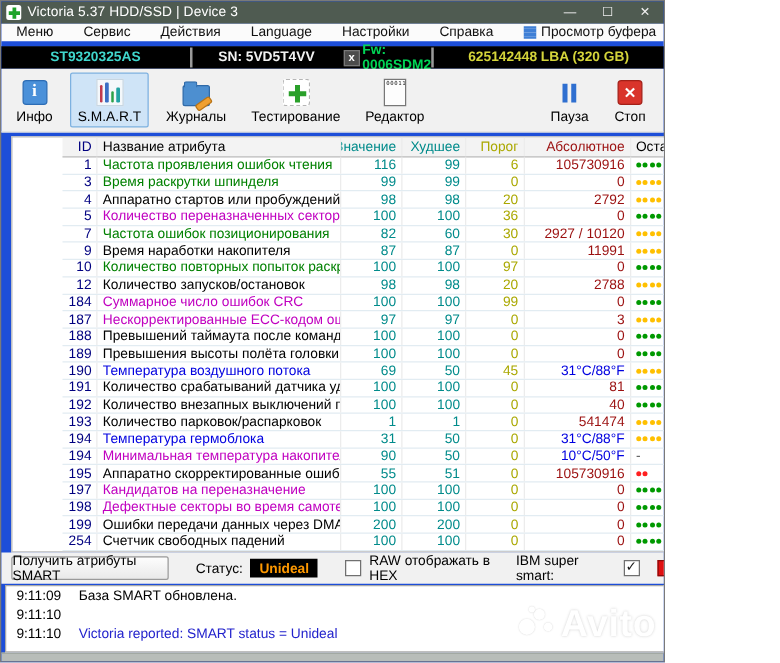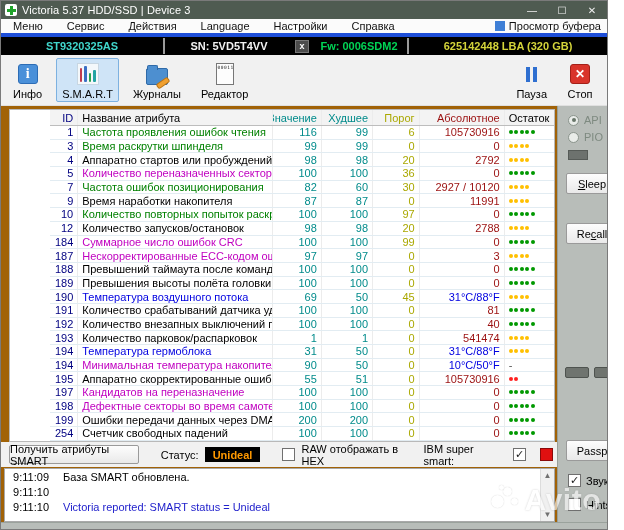--- a/index.html
+++ b/index.html
@@ -1,18 +1,18 @@
 <!DOCTYPE html>
 <html><head>
 <meta charset="utf-8">
 <style>
   * { box-sizing: border-box; margin: 0; padding: 0; }
   html,body { width:624px; height:530px; }
   body { font-family: "Liberation Sans", sans-serif; font-size: 11px; }
-  .window { width:608px; height:530px; border:1px solid #7a7a7a; background:#a16207; position:relative; overflow:hidden; display:flex; flex-direction:column; }
+  .window { width:532px; height:530px; border:1px solid #7a7a7a; background:#1d4ed8; position:relative; overflow:hidden; display:flex; flex-direction:column; }
 
   
   .titlebar { height:18px; background:#4f5b51; display:flex; align-items:center; color:#fff; flex:0 0 auto; }
   .app-icon { width:12px; height:12px; background:#fff; border-radius:2px; margin:0 5px 0 4px; position:relative; flex:0 0 auto; }
   .app-icon::before { content:""; position:absolute; left:4.5px; top:1.5px; width:3px; height:9px; background:#1fa32a; }
   .app-icon::after  { content:""; position:absolute; left:1.5px; top:4.5px; width:9px; height:3px; background:#1fa32a; }
   .title-text { font-size:11px; letter-spacing:.1px; }
   .win-controls { margin-left:auto; display:flex; height:100%; }
   .win-btn { width:30px; height:100%; display:flex; align-items:center; justify-content:center; color:#f0f0f0; font-size:10px; }
 
@@ -83,21 +83,21 @@
   .dash { color:#555; }
 
   
   .statusbar { height:25px; display:flex; align-items:center; padding-left:8px; background:#f1f1f1; flex:0 0 auto; }
   .btn { background:linear-gradient(#fdfdfd,#e9e9e9); border:1px solid #9a9a9a; border-radius:2px; font-size:11px; display:inline-flex; align-items:center; justify-content:center; color:#000; }
   .get-smart-btn { width:130px; height:19px; }
   .status-label { margin-left:22px; }
   .status-box { margin-left:6px; width:56px; height:15px; background:#000; color:#ff9900; font-weight:bold; display:flex; align-items:center; justify-content:center; }
   .chk { width:13px; height:13px; background:#fff; border:1px solid #707070; display:inline-flex; align-items:center; justify-content:center; font-size:11px; line-height:11px; color:#1a1a1a; flex:0 0 auto; }
   .raw-hex { margin-left:22px; display:flex; align-items:center; gap:6px; }
-  .ibm { margin-left:auto; display:flex; align-items:center; gap:6px; margin-right:4px; }
+  .ibm { margin-left:auto; display:flex; align-items:center; gap:6px; margin-right:19px; }
   .led-red { width:13px; height:13px; background:#e01010; border:1px solid #8a0a0a; margin-left:8px; }
 
   
   .logarea { flex:1; margin:1px 2px 0 3px; background:#fff; border:1px solid #a9a9a9; position:relative; overflow:hidden; }
   .log-line { display:flex; height:15px; align-items:center; padding-top:1px; }
   .log-time { width:44px; text-align:right; margin-right:14px; flex:0 0 auto; }
   .lc-black { color:#000; } .lc-blue { color:#2222cc; }
   .log-scroll { position:absolute; top:0; right:0; width:14px; height:100%; background:#f0f0f0; border-left:1px solid #dcdcdc; display:flex; flex-direction:column; justify-content:space-between; align-items:center; }
   .scroll-arrow { font-size:8px; color:#707070; height:13px; display:flex; align-items:center; }
 
@@ -185,20 +185,26 @@
             <i></i>
           </span>
         </span>
       <span class="tool-label">S.M.A.R.T</span>
     </div>
     <div class="tool-btn">
       <span class="tool-icon">
           <span class="ic-folder"></span>
         </span>
       <span class="tool-label">Журналы</span>
+    </div>
+    <div class="tool-btn">
+      <span class="tool-icon">
+          <span class="ic-test"></span>
+        </span>
+      <span class="tool-label">Тестирование</span>
     </div>
     <div class="tool-btn">
       <span class="tool-icon">
           <span class="ic-editor">00011010011101001000010</span>
         </span>
       <span class="tool-label">Редактор</span>
     </div>
     <span class="tb-spacer"></span>
     <div class="tool-btn">
       <span class="tool-icon">

